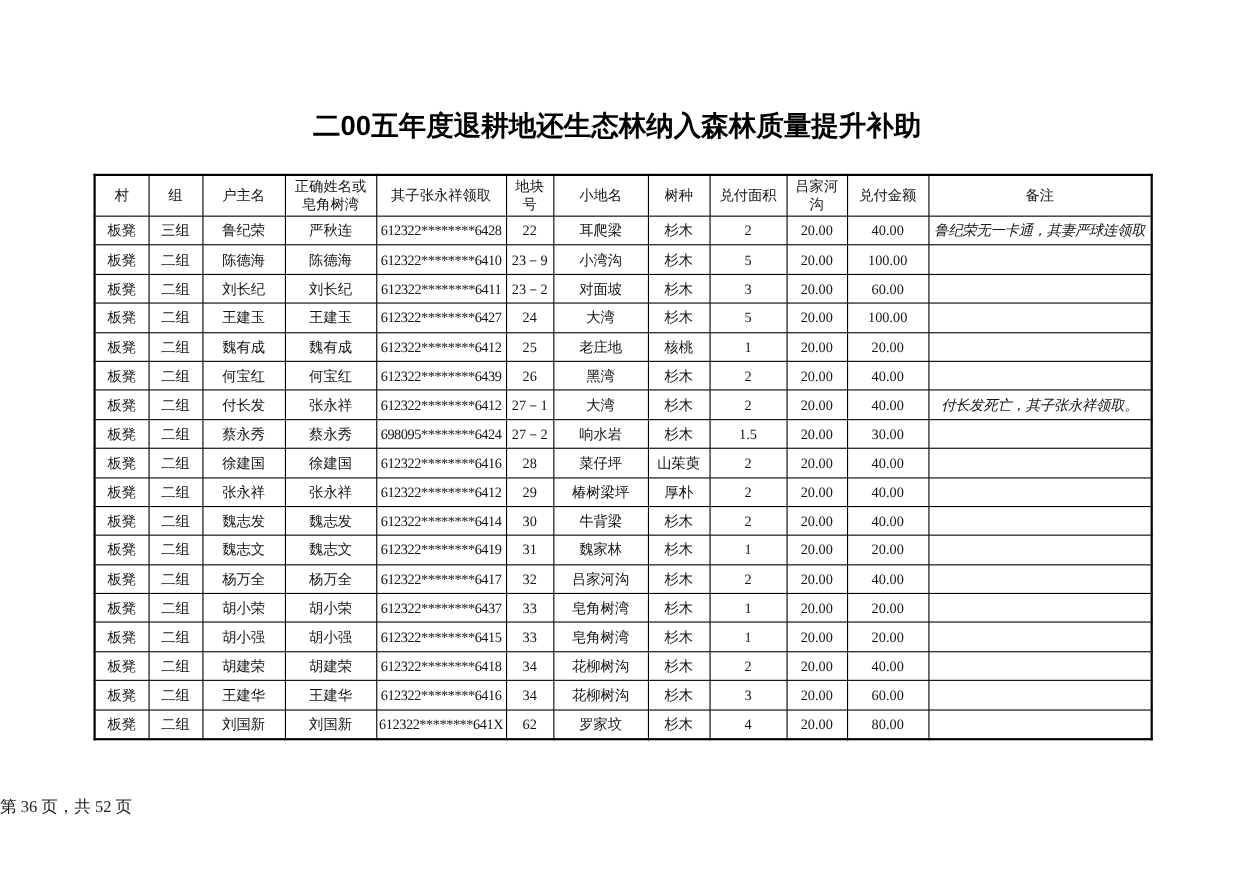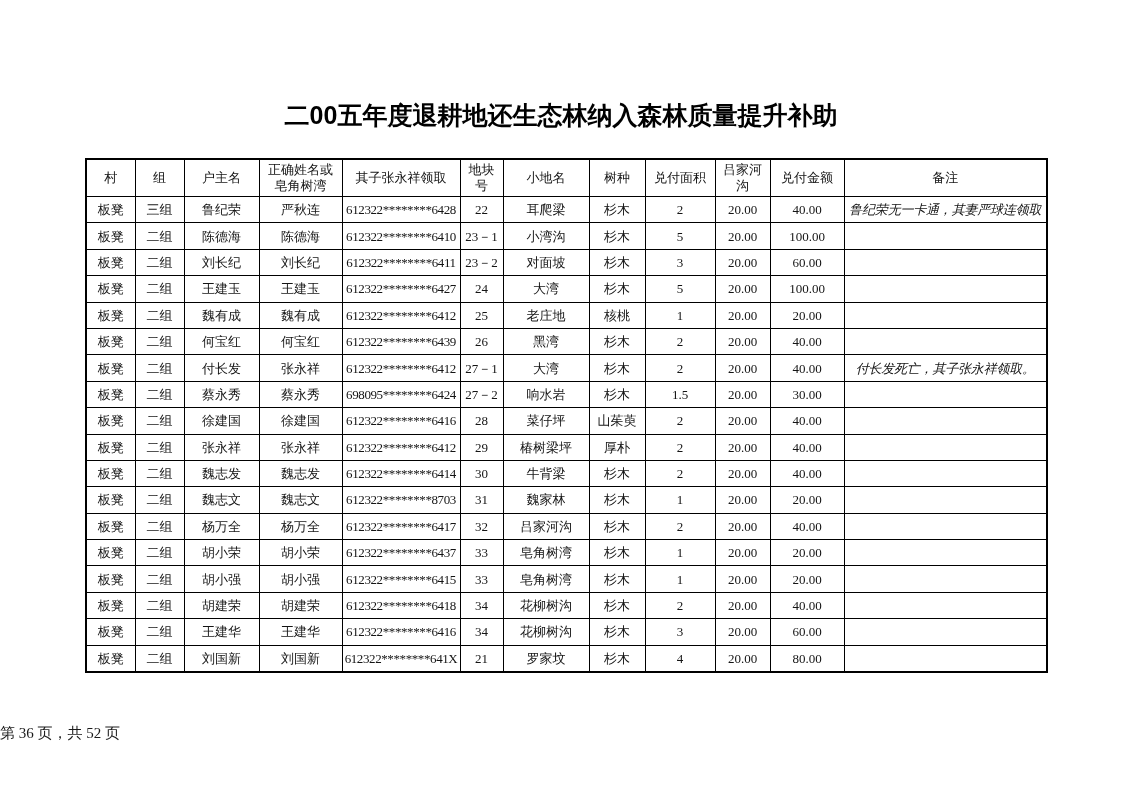--- a/index.html
+++ b/index.html
@@ -137,21 +137,21 @@
     <td>20.00</td>
     <td>40.00</td>
     <td class="cell-remark">鲁纪荣无一卡通，其妻严球连领取</td>
   </tr>
       <tr>
     <td>板凳</td>
     <td>二组</td>
     <td>陈德海</td>
     <td>陈德海</td>
     <td class="cell-id">612322********6410</td>
-    <td>23－1</td>
+    <td>23－9</td>
     <td>小湾沟</td>
     <td>杉木</td>
     <td>5</td>
     <td>20.00</td>
     <td>100.00</td>
     <td class="cell-remark"></td>
   </tr>
       <tr>
     <td>板凳</td>
     <td>二组</td>
@@ -276,21 +276,21 @@
     <td>2</td>
     <td>20.00</td>
     <td>40.00</td>
     <td class="cell-remark"></td>
   </tr>
       <tr>
     <td>板凳</td>
     <td>二组</td>
     <td>魏志文</td>
     <td>魏志文</td>
-    <td class="cell-id">612322********8703</td>
+    <td class="cell-id">612322********6419</td>
     <td>31</td>
     <td>魏家林</td>
     <td>杉木</td>
     <td>1</td>
     <td>20.00</td>
     <td>20.00</td>
     <td class="cell-remark"></td>
   </tr>
       <tr>
     <td>板凳</td>
@@ -361,21 +361,21 @@
     <td>20.00</td>
     <td>60.00</td>
     <td class="cell-remark"></td>
   </tr>
       <tr>
     <td>板凳</td>
     <td>二组</td>
     <td>刘国新</td>
     <td>刘国新</td>
     <td class="cell-id">612322********641X</td>
-    <td>21</td>
+    <td>62</td>
     <td>罗家坟</td>
     <td>杉木</td>
     <td>4</td>
     <td>20.00</td>
     <td>80.00</td>
     <td class="cell-remark"></td>
   </tr>
     </tbody>
 </table>
 

